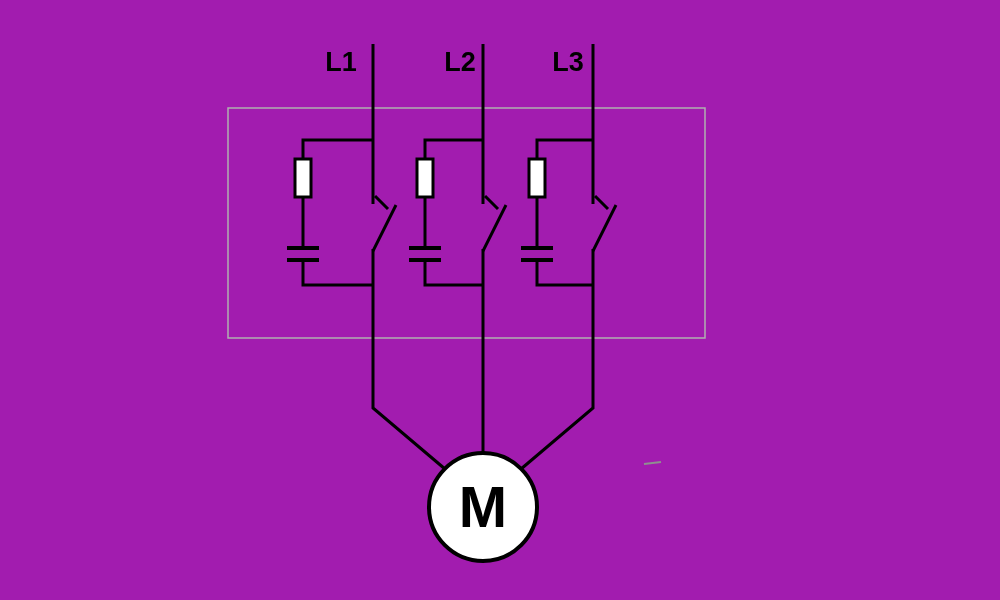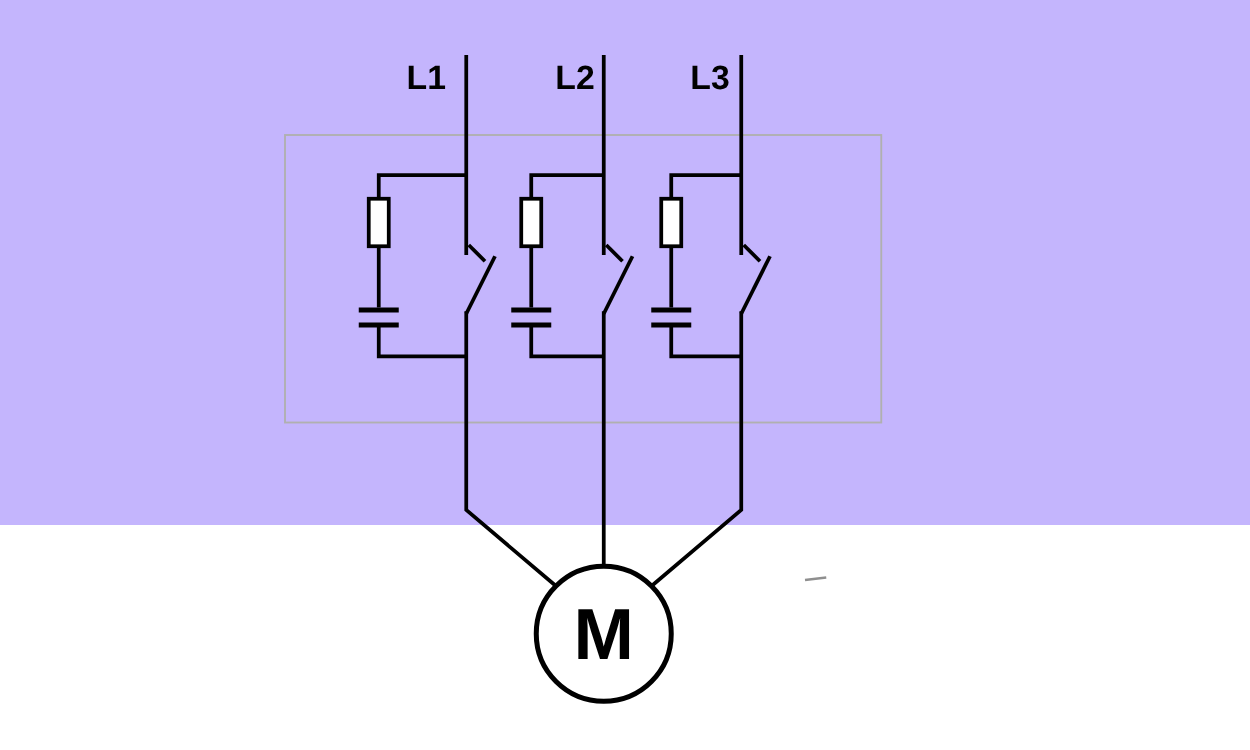--- a/index.html
+++ b/index.html
@@ -7,22 +7,22 @@
     padding: 0;
     background: #ffffff;
     width: 1000px;
     height: 600px;
     overflow: hidden;
     font-family: "Liberation Sans", sans-serif;
   }
   #stage {
     position: relative;
     width: 1000px;
-    height: 420px;
-    background: #c4b5fd;
+    height: 600px;
+    background: #a21caf;
   }
   svg { display: block; }
   .wire {
     stroke: #000000;
     stroke-width: 3;
     fill: none;
     stroke-linecap: butt;
   }
   .plate {
     stroke: #000000;

